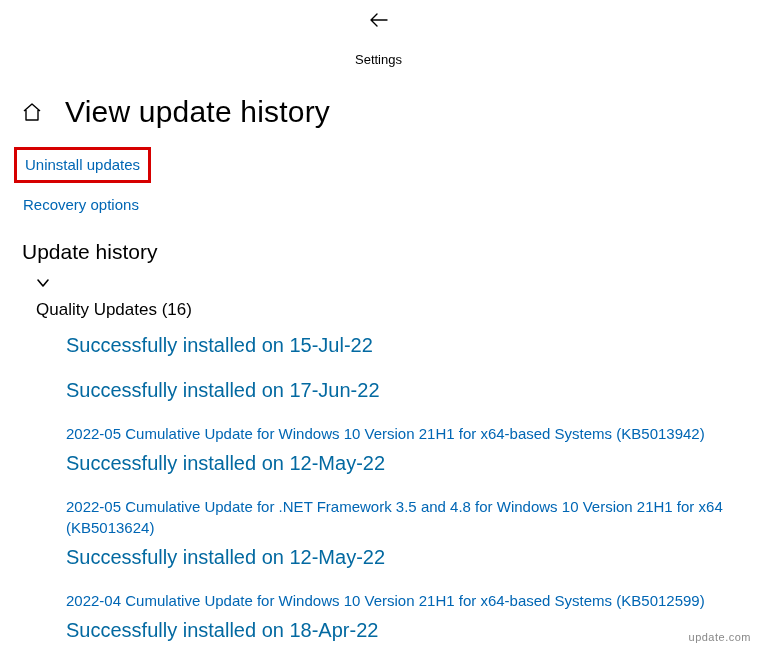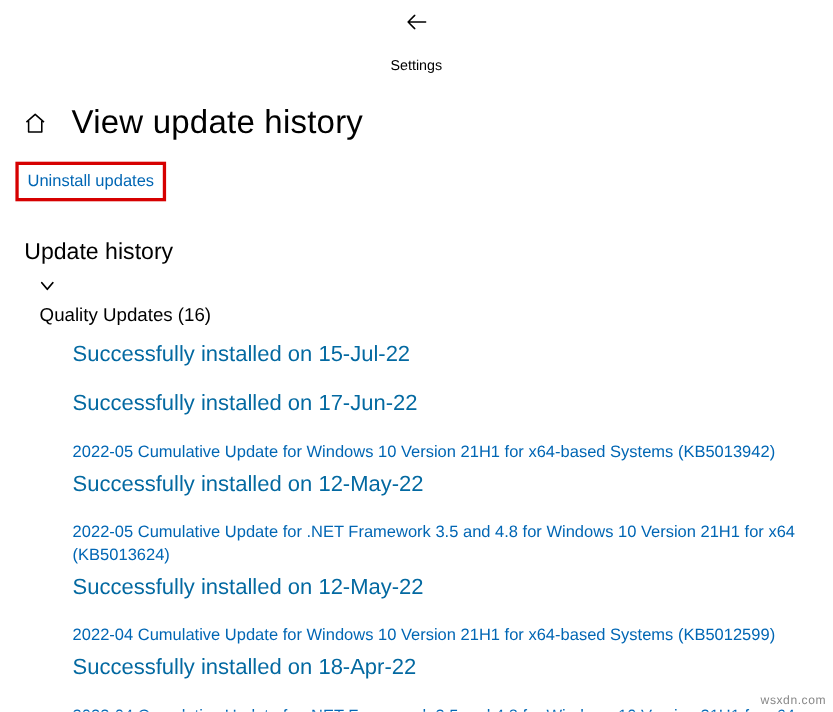--- a/index.html
+++ b/index.html
@@ -45,21 +45,21 @@
     .link-row {
       display: inline-block;
       padding: 9px 9px;
       font-size: 15px;
       color: #0066b4;
       cursor: pointer;
     }
     .link-highlight {
       border: 3px solid #d60000;
       padding: 6px 8px;
-      margin-bottom: 16px;
+      margin-bottom: 4px;
     }
     .section {
       padding: 18px 22px 0 22px;
     }
     .section-heading {
       font-size: 21px;
       font-weight: 400;
       margin-bottom: 12px;
     }
     .group-header {
@@ -117,20 +117,23 @@
         <path d="M2 9 L10 2 L18 9 M4 8 V18 H16 V8" stroke="#000" stroke-width="1.4" fill="none" stroke-linejoin="round"></path>
       </svg>
   </span>
   <h1 class="page-title">View update history</h1>
 </div>
 
 <div class="links">
   <div class="link-highlight" style="display:inline-block;">
     <span class="link-row" style="padding:0;">Uninstall updates</span>
   </div>
+  <div>
+    <span class="link-row">Recovery options</span>
+  </div>
 </div>
 
 <div class="section">
   <h2 class="section-heading">Update history</h2>
 
   <div class="group-header">
     <span class="chevron">
       <svg width="14" height="14" viewBox="0 0 14 14">
           <path d="M2 4 L7 10 L12 4" stroke="#000" stroke-width="1.6" fill="none" stroke-linecap="round" stroke-linejoin="round"></path>
         </svg>
@@ -157,13 +160,13 @@
       <div class="update-title">2022-04 Cumulative Update for Windows 10 Version 21H1 for x64-based Systems (KB5012599)</div>
       <div class="update-status">Successfully installed on 18-Apr-22</div>
     </div>
     <div class="update-item">
       <div class="update-title">2022-04 Cumulative Update for .NET Framework 3.5 and 4.8 for Windows 10 Version 21H1 for x64 (KB5012117)</div>
 
     </div>
   </div>
 </div>
 
-<div class="watermark">wsxdn.com</div>
+<div class="watermark">update.com</div>
 
 </body></html>

